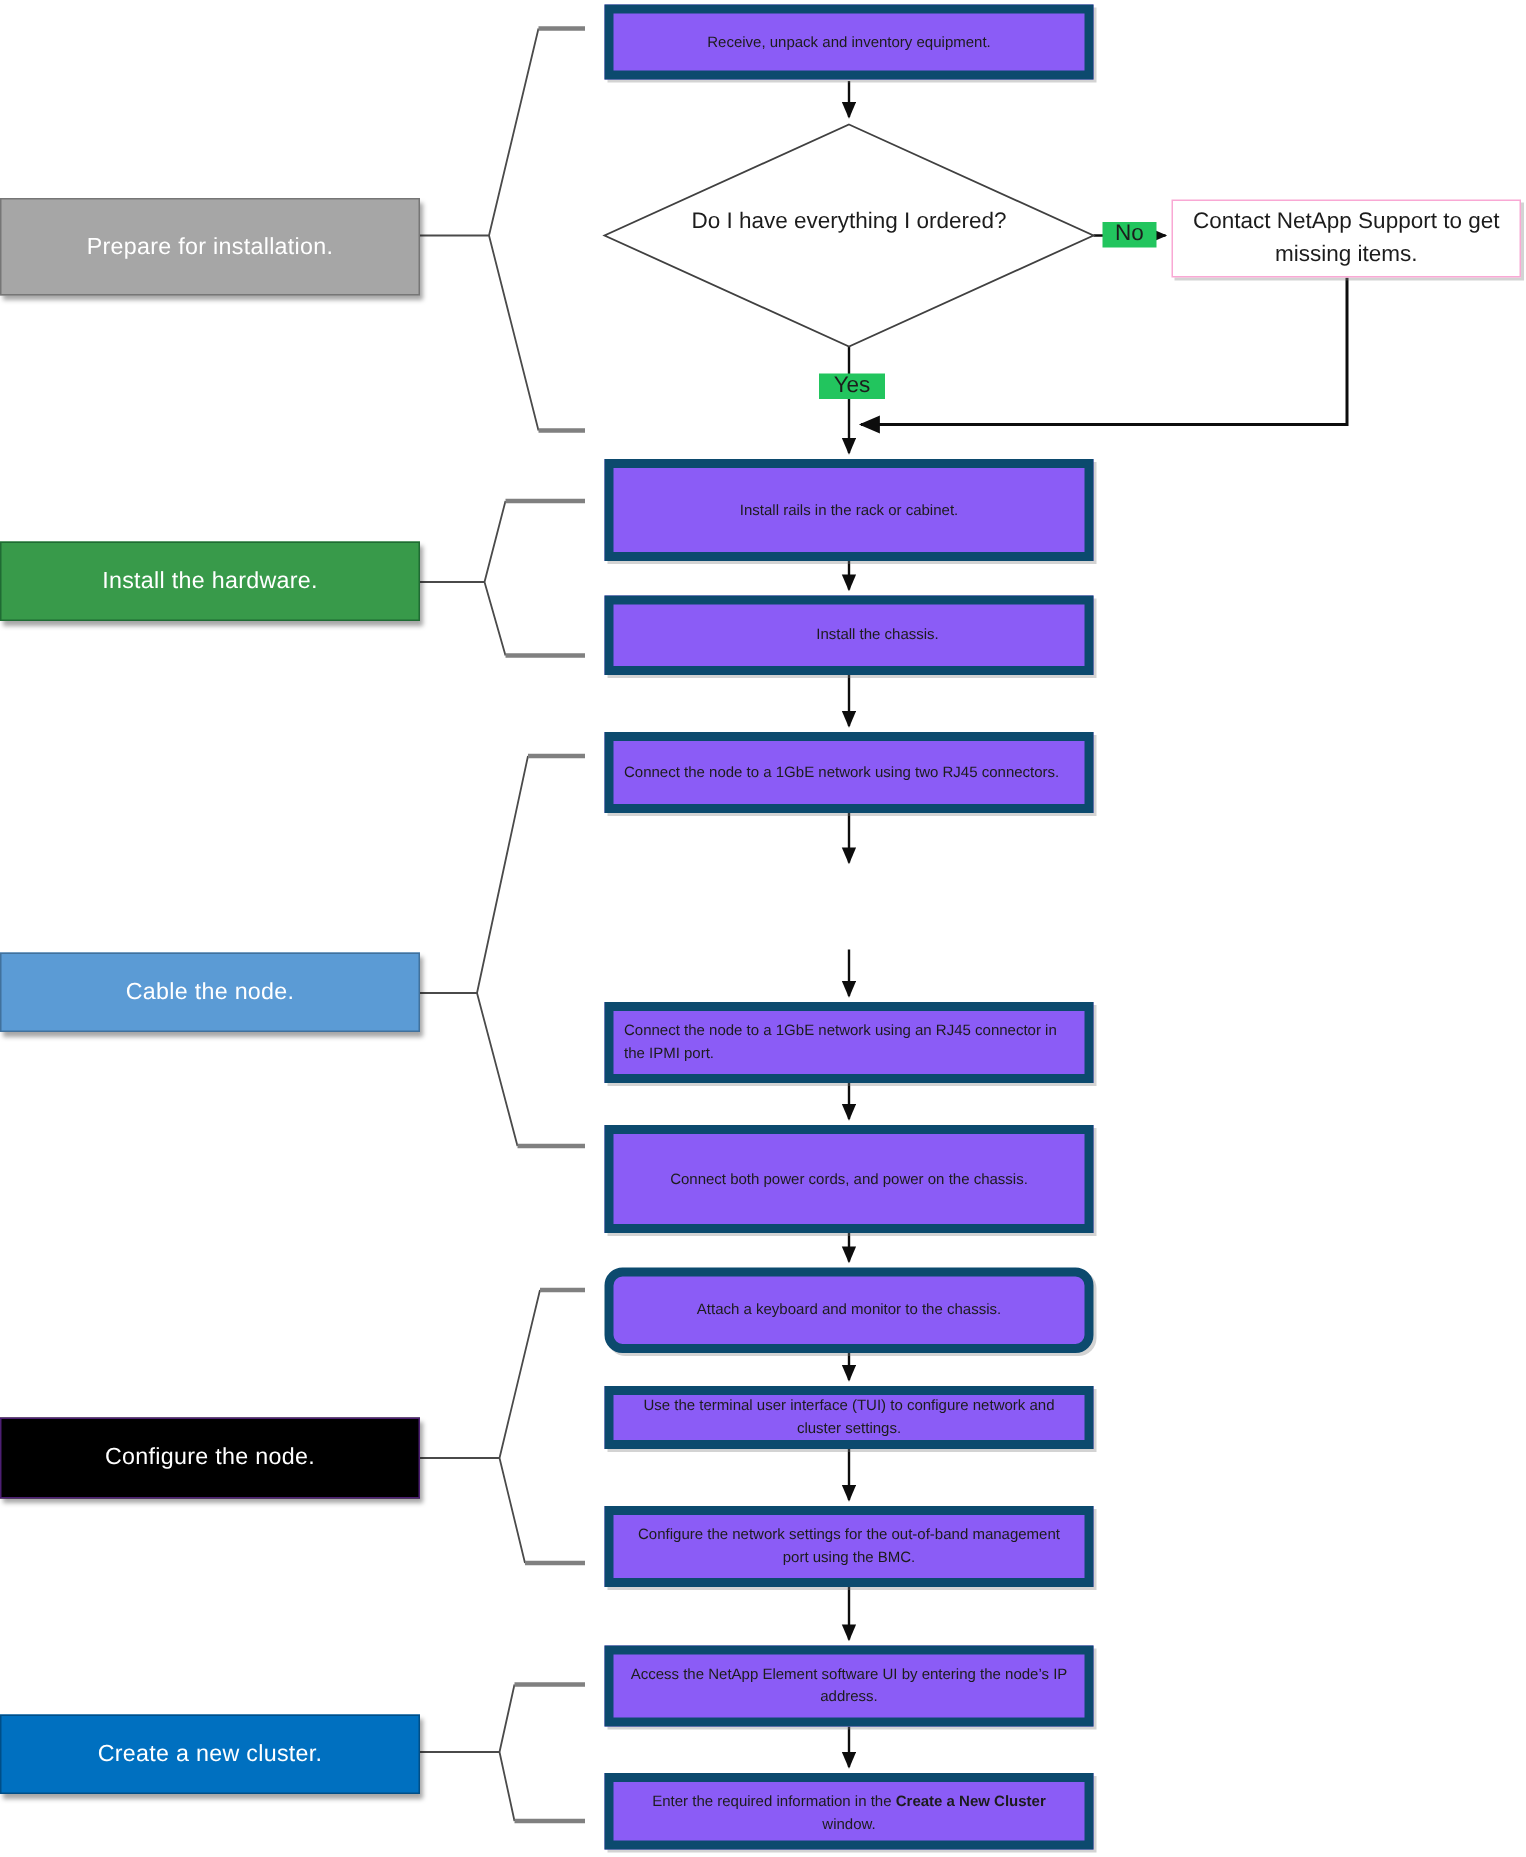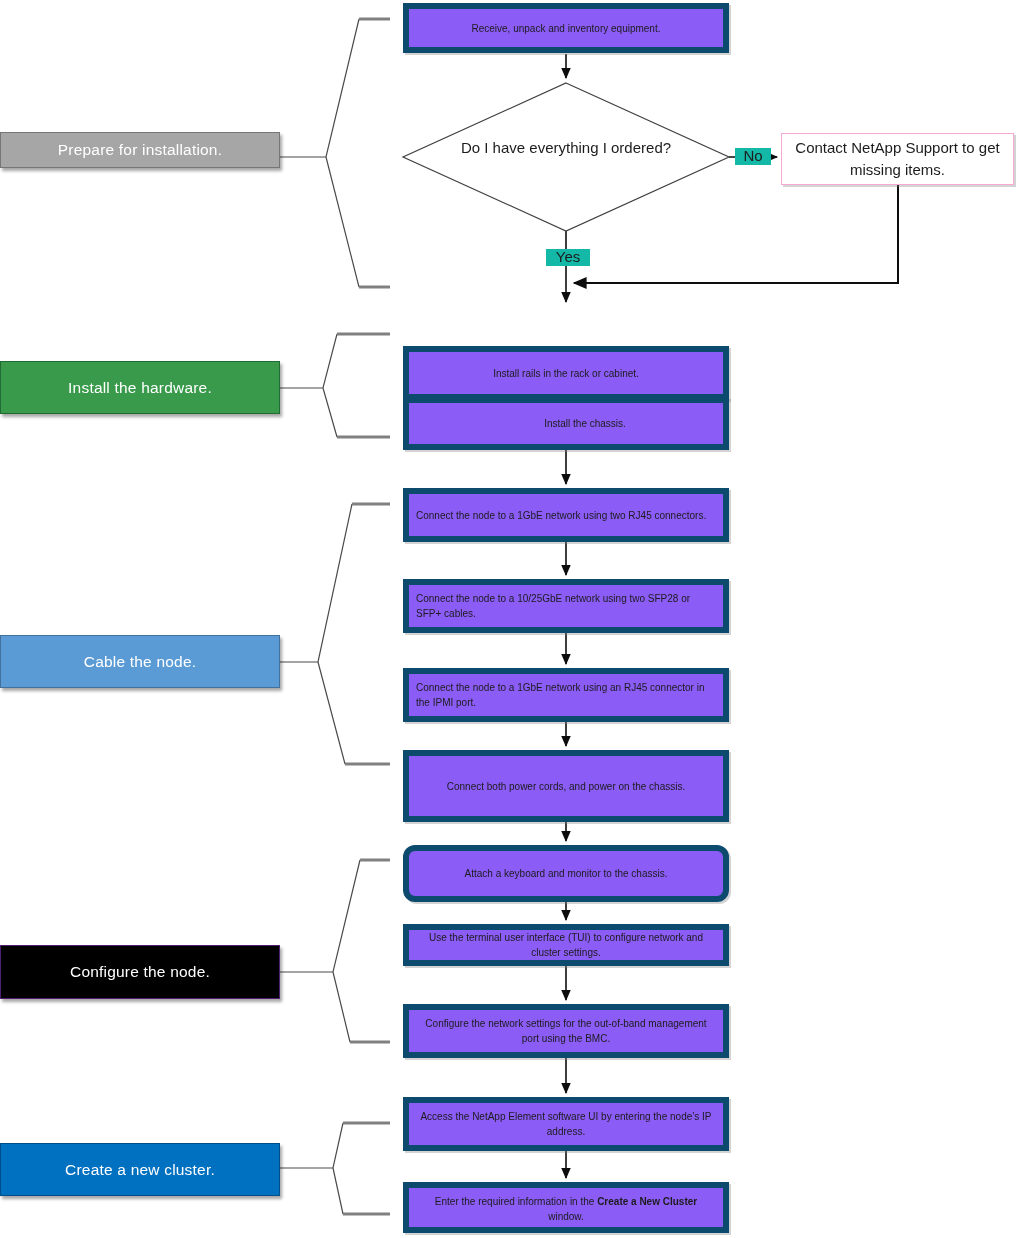--- a/index.html
+++ b/index.html
@@ -28,21 +28,21 @@
     display:flex;align-items:center;justify-content:center;
     color:#ffffff;font-size:15.5px;letter-spacing:0.2px;
     border:1px solid rgba(0,0,0,0.4);
     box-shadow:2px 3px 3px rgba(0,0,0,0.35);
   }
   .decision-label{
     position:absolute;left:412px;top:138px;width:308px;text-align:center;
     font-size:15px;color:#1c1c1c;line-height:1.3;
   }
   .branch-label{
-    position:absolute;background:#14b8a6;color:#1c1c1c;font-size:15px;
+    position:absolute;background:#22c55e;color:#1c1c1c;font-size:15px;
     text-align:center;line-height:1.1;padding:0 2px;
   }
   .bold{font-weight:bold;}
 </style>
 </head>
 <body>
 
 <div id="canvas">
 
   <svg class="layer" viewBox="0 0 1017 1238">
@@ -81,38 +81,37 @@
     </g>
     <g stroke="#808080" stroke-width="3" fill="none">
       <path d="M359 19 L390 19 M359 287 L390 287"></path>
       <path d="M337 334 L390 334 M337 437 L390 437"></path>
       <path d="M352 504 L390 504 M345 764 L390 764"></path>
       <path d="M360 860 L390 860 M350 1042 L390 1042"></path>
       <path d="M343 1123 L390 1123 M343 1214 L390 1214"></path>
     </g>
   </svg>
 
-  <div class="phase" style="top: 132px; height: 36px; background: rgb(166, 166, 166); border-color: rgb(118, 118, 118); color: rgb(255, 255, 255);">Prepare for installation.</div>
+  <div class="phase" style="top: 132px; height: 65px; background: rgb(166, 166, 166); border-color: rgb(118, 118, 118); color: rgb(255, 255, 255);">Prepare for installation.</div>
   <div class="phase" style="top: 361px; height: 53px; background: rgb(56, 154, 74); border-color: rgb(31, 107, 51); color: rgb(255, 255, 255);">Install the hardware.</div>
   <div class="phase" style="top: 635px; height: 53px; background: rgb(91, 155, 213); border-color: rgb(65, 113, 156); color: rgb(255, 255, 255);">Cable the node.</div>
   <div class="phase" style="top: 945px; height: 54px; background: #000000; border-color: rgb(77, 31, 115); color: rgb(255, 255, 255);">Configure the node.</div>
   <div class="phase" style="top: 1143px; height: 53px; background: rgb(0, 112, 192); border-color: rgb(0, 78, 135); color: rgb(255, 255, 255);">Create a new cluster.</div>
 
   <div class="step" style="top:3px;height:50px;">Receive, unpack and inventory equipment.</div>
 
   <div class="decision-label">Do I have everything I ordered?</div>
   <span class="branch-label" style="left:546px;top:249px;width:40px;">Yes</span>
   <span class="branch-label" style="left:735px;top:148px;width:32px;">No</span>
 
   <div class="side-step" style="left:781px;top:133px;width:233px;height:52px;">Contact NetApp Support to get missing items.</div>
 
-  <div class="step" style="top:306px;height:54px;margin-top:40px;">Install rails in the rack or cabinet.</div>
+  <div class="step" style="top:306px;height:68px;">Install rails in the rack or cabinet.</div>
   <div class="step" style="top:397px;height:53px;padding-left:48px;">Install the chassis.</div>
   <div class="step left" style="top:488px;height:54px;">Connect the node to a 1GbE network using two RJ45 connectors.</div>
-  <div class="step left" style="top:579px;height:54px;">Connect the node to a 10/25GbE network using two SFP28 or SFP+ cables.</div>
   <div class="step left" style="top:668px;height:54px;">Connect the node to a 1GbE network using an RJ45 connector in the IPMI port.</div>
   <div class="step" style="top:750px;height:72px;">Connect both power cords, and power on the chassis.</div>
   <div class="step" style="top:845px;height:57px;border-radius:12px;">Attach a keyboard and monitor to the chassis.</div>
   <div class="step" style="top:924px;height:42px;">Use the terminal user interface (TUI) to configure network and cluster settings.</div>
   <div class="step" style="top:1004px;height:54px;">Configure the network settings for the out-of-band management port using the BMC.</div>
   <div class="step" style="top:1097px;height:54px;">Access the NetApp Element software UI by entering the node’s IP address.</div>
 
   <div class="step" style="top:1182px;height:51px;display:block;padding-top:6px;">
     <span>Enter the required information in the </span><span class="bold">Create a New Cluster</span><span> window.</span>
   </div>

